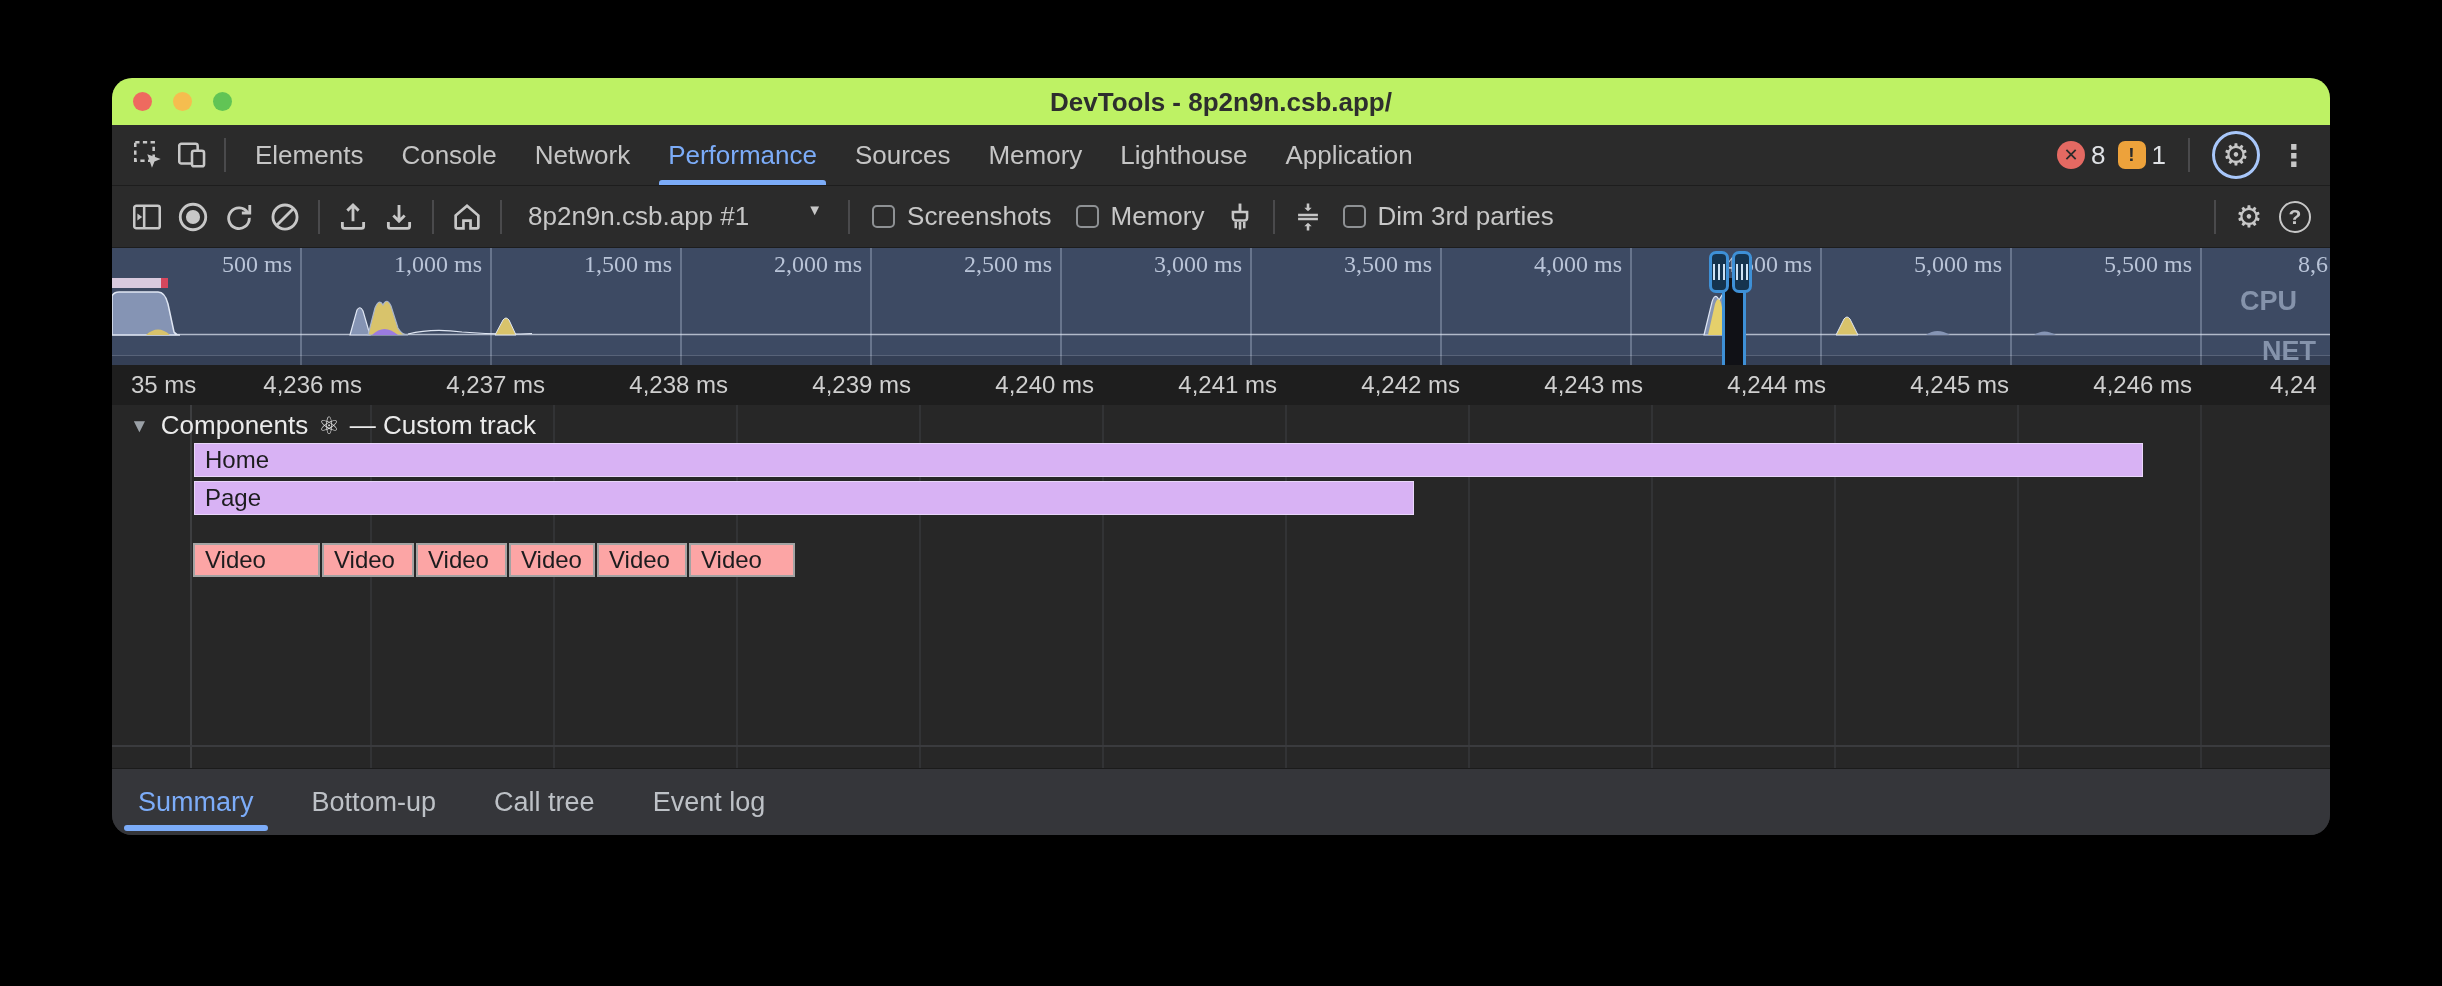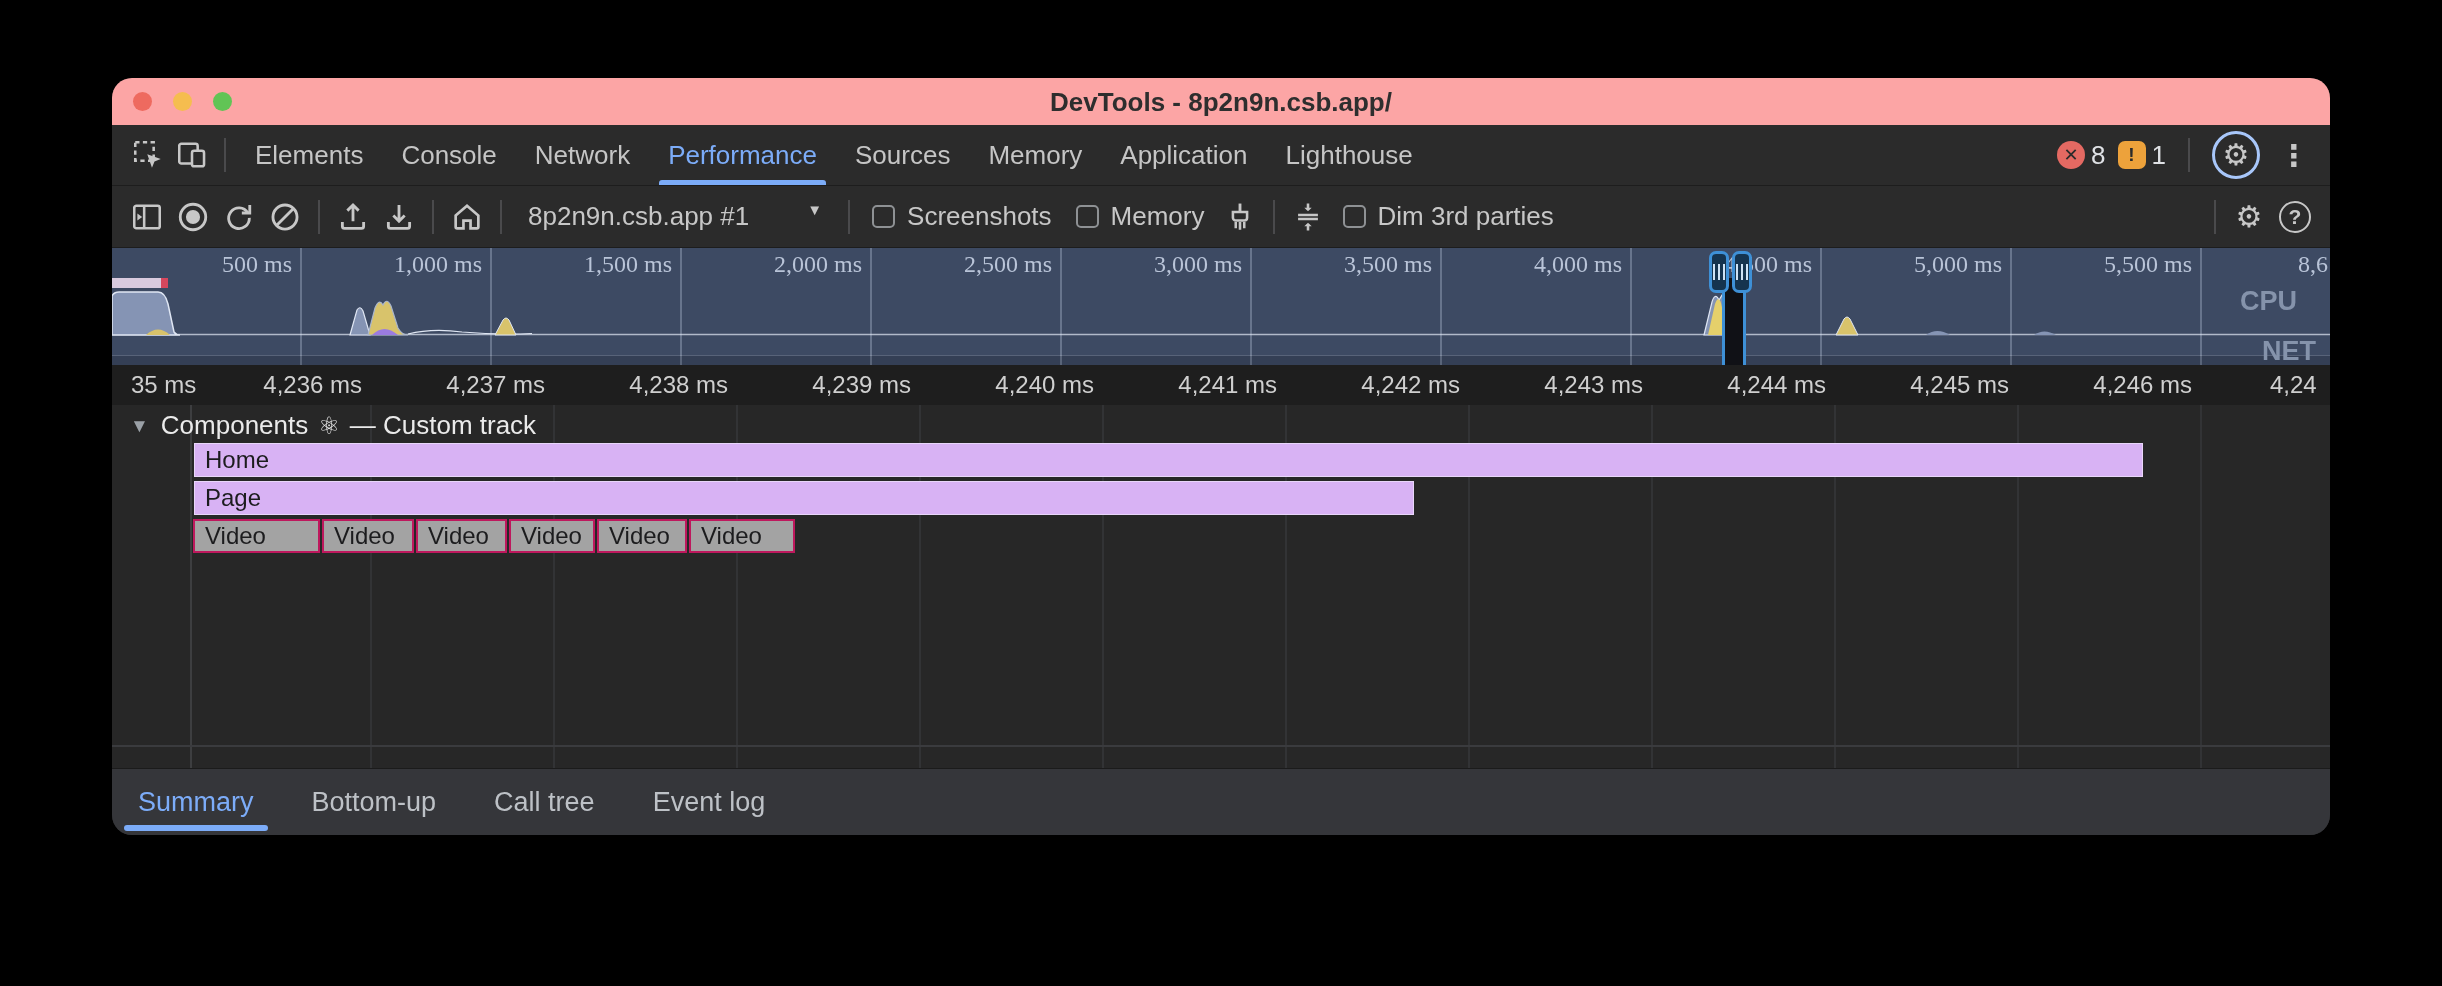--- a/index.html
+++ b/index.html
@@ -3,21 +3,21 @@
 <meta charset="utf-8">
 <style>
   * { margin:0; padding:0; box-sizing:border-box; }
   html,body { width:2442px; height:986px; background:#000; font-family:"Liberation Sans","DejaVu Sans",sans-serif; }
   .desktop { position:relative; width:2442px; height:986px; background:#000; overflow:hidden; }
   .window { position:absolute; left:112px; top:78px; width:2218px; height:757px;
             border-radius:20px; overflow:hidden; background:#272727;
             box-shadow:0 24px 70px rgba(0,0,0,.7); }
 
   
-  .titlebar { position:relative; height:47px; background:#fca5a5; }
+  .titlebar { position:relative; height:47px; background:#bef264; }
   .traffic { position:absolute; top:14px; width:19px; height:19px; border-radius:50%; }
   .tl-red { left:21px; background:#ee6a5f; }
   .tl-yellow { left:61px; background:#f5bd4f; }
   .tl-green { left:101px; background:#61c455; }
   .win-title { position:absolute; left:0; right:0; top:9px; text-align:center;
                font-size:26px; font-weight:700; color:#2e2e2e; }
 
   
   .tabbar { height:61px; background:#2b2b2b; border-bottom:1px solid #1d1d1d;
             display:flex; align-items:center; padding:0 14px; }
@@ -89,21 +89,21 @@
   .f-grid { position:absolute; top:0; bottom:0; width:2px; background:#323335; }
   .f-divider { position:absolute; top:0; bottom:0; left:78px; width:2px; background:#3d3e40; }
   .f-hline { position:absolute; left:0; right:0; top:340px; height:2px; background:#3a3b3e; }
   .track-header { position:absolute; left:18px; top:5px; display:flex; align-items:center; gap:12px; }
   .tri { font-size:19px; color:#9aa0a6; }
   .track-title { font-size:26px; color:#eaeaea; display:flex; align-items:center; gap:10px; white-space:nowrap; }
   .atom { font-size:24px; color:#eaeaea; }
   .bar { position:absolute; height:34px; font-size:24px; color:#1c1c1e; line-height:31px;
          padding-left:10px; white-space:nowrap; overflow:hidden; }
   .bar-solid { background:#d8b2f4; border:1px solid #e9d6fa; }
-  .bar-light { background:#a3a3a3; border:2px solid #be185d; line-height:29px; }
+  .bar-light { background:#fca5a5; border:2px solid #a3a3a3; line-height:29px;margin-top:24px; }
 
   
   .drawer { height:67px; background:#35363a; border-top:1px solid #1b1b1b;
             display:flex; align-items:center; padding-left:26px; }
   .d-tab { position:relative; height:100%; display:flex; align-items:center;
            margin-right:58px; font-size:27px; color:#bdc1c6; white-space:nowrap; }
   .d-tab.active { color:#7cacf8; }
   .d-tab.active::after { content:""; position:absolute; left:-14px; right:-14px; bottom:4px;
                          height:6px; border-radius:4px; background:#7cacf8; }
 </style>
@@ -134,22 +134,22 @@
         </svg>
       </div>
       <div class="sep"></div>
       <div class="tabs">
         <div class="tab">Elements</div>
         <div class="tab">Console</div>
         <div class="tab">Network</div>
         <div class="tab active">Performance</div>
         <div class="tab">Sources</div>
         <div class="tab">Memory</div>
+        <div class="tab">Lighthouse</div>
         <div class="tab">Application</div>
-        <div class="tab">Lighthouse</div>
       </div>
       <div class="tabbar-right">
         <div class="badge-group">
           <div class="badge-err">✕</div>
           <span class="badge-count">8</span>
         </div>
         <div class="badge-group">
           <div class="badge-warn">!</div>
           <span class="badge-count">1</span>
         </div>

